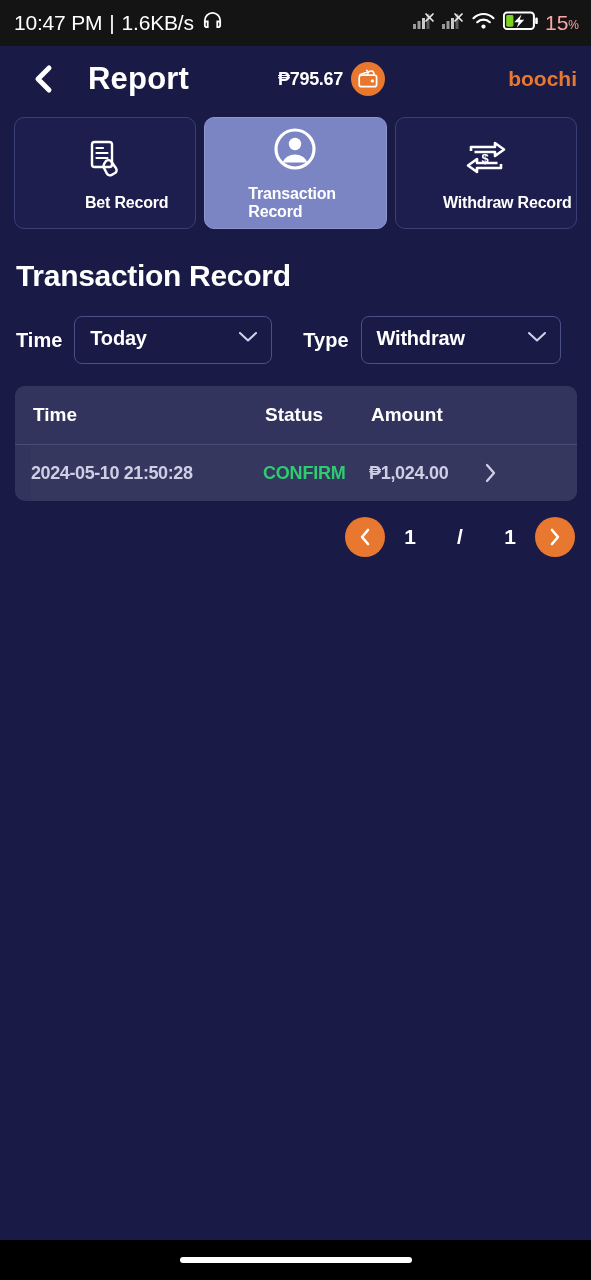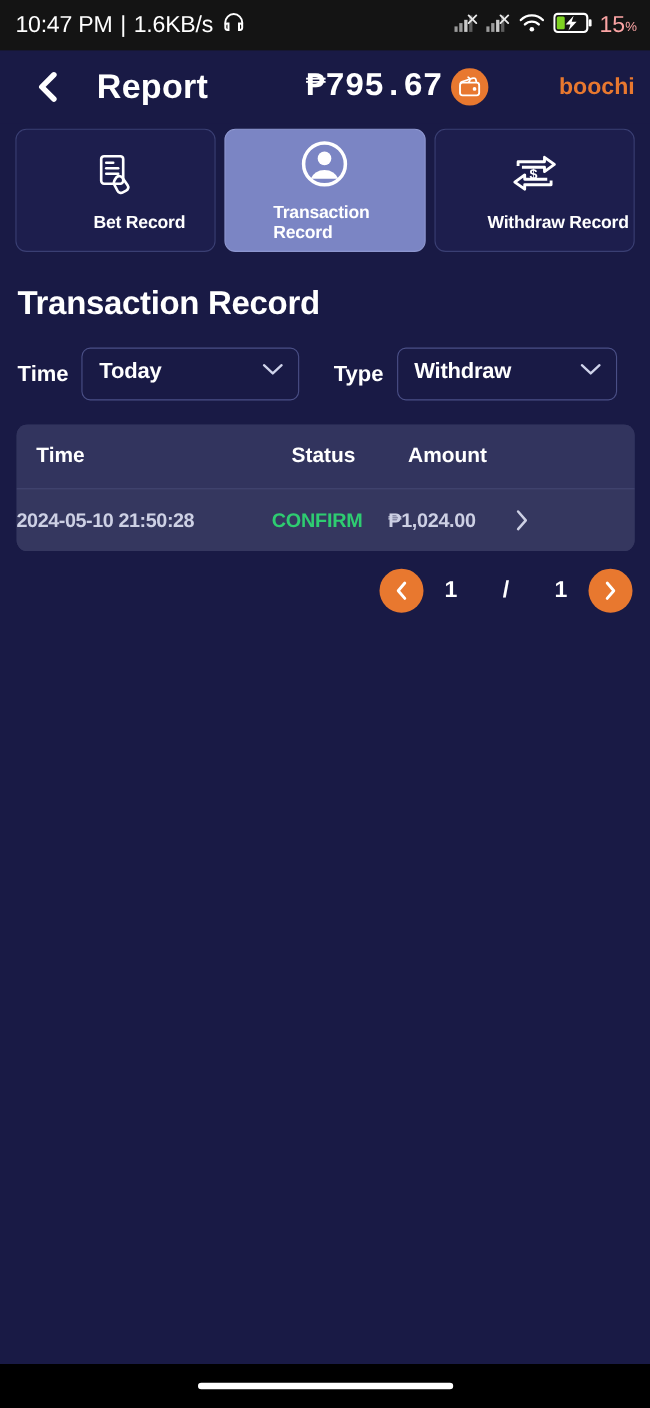--- a/index.html
+++ b/index.html
@@ -90,24 +90,23 @@
     position: absolute;
     left: 278px;
     top: 50%;
     transform: translateY(-50%);
     display: flex;
     align-items: center;
     gap: 8px;
   }
   .balance-amount {
     color: #ffffff;
-    font-size: 30px;
+    font-size: 18px;
     font-weight: bold;
     letter-spacing: -0.3px;
-    font-family: Liberation Mono, monospace;
   }
   .wallet-coin {
     width: 34px;
     height: 34px;
     border-radius: 50%;
     background: #e8782f;
     display: flex;
     align-items: center;
     justify-content: center;
     cursor: pointer;
@@ -223,20 +222,21 @@
     font-size: 19px;
     font-weight: bold;
   }
   .table-row {
     display: flex;
     align-items: center;
     height: 56px;
     background: #35375f;
     padding: 0 0;
     cursor: pointer;
+    margin-left: 16px;
   }
   .col-time   { width: 232px; flex: 0 0 232px; }
   .col-status { width: 106px; flex: 0 0 106px; }
   .col-amount { width: 110px; flex: 0 0 110px; }
   .col-chev   { flex: 1 1 auto; display:flex; justify-content:flex-start; padding-left: 4px;}
   .cell-time {
     color: #cdd0e4;
     font-size: 18px;
     font-weight: bold;
     letter-spacing: -0.4px;

